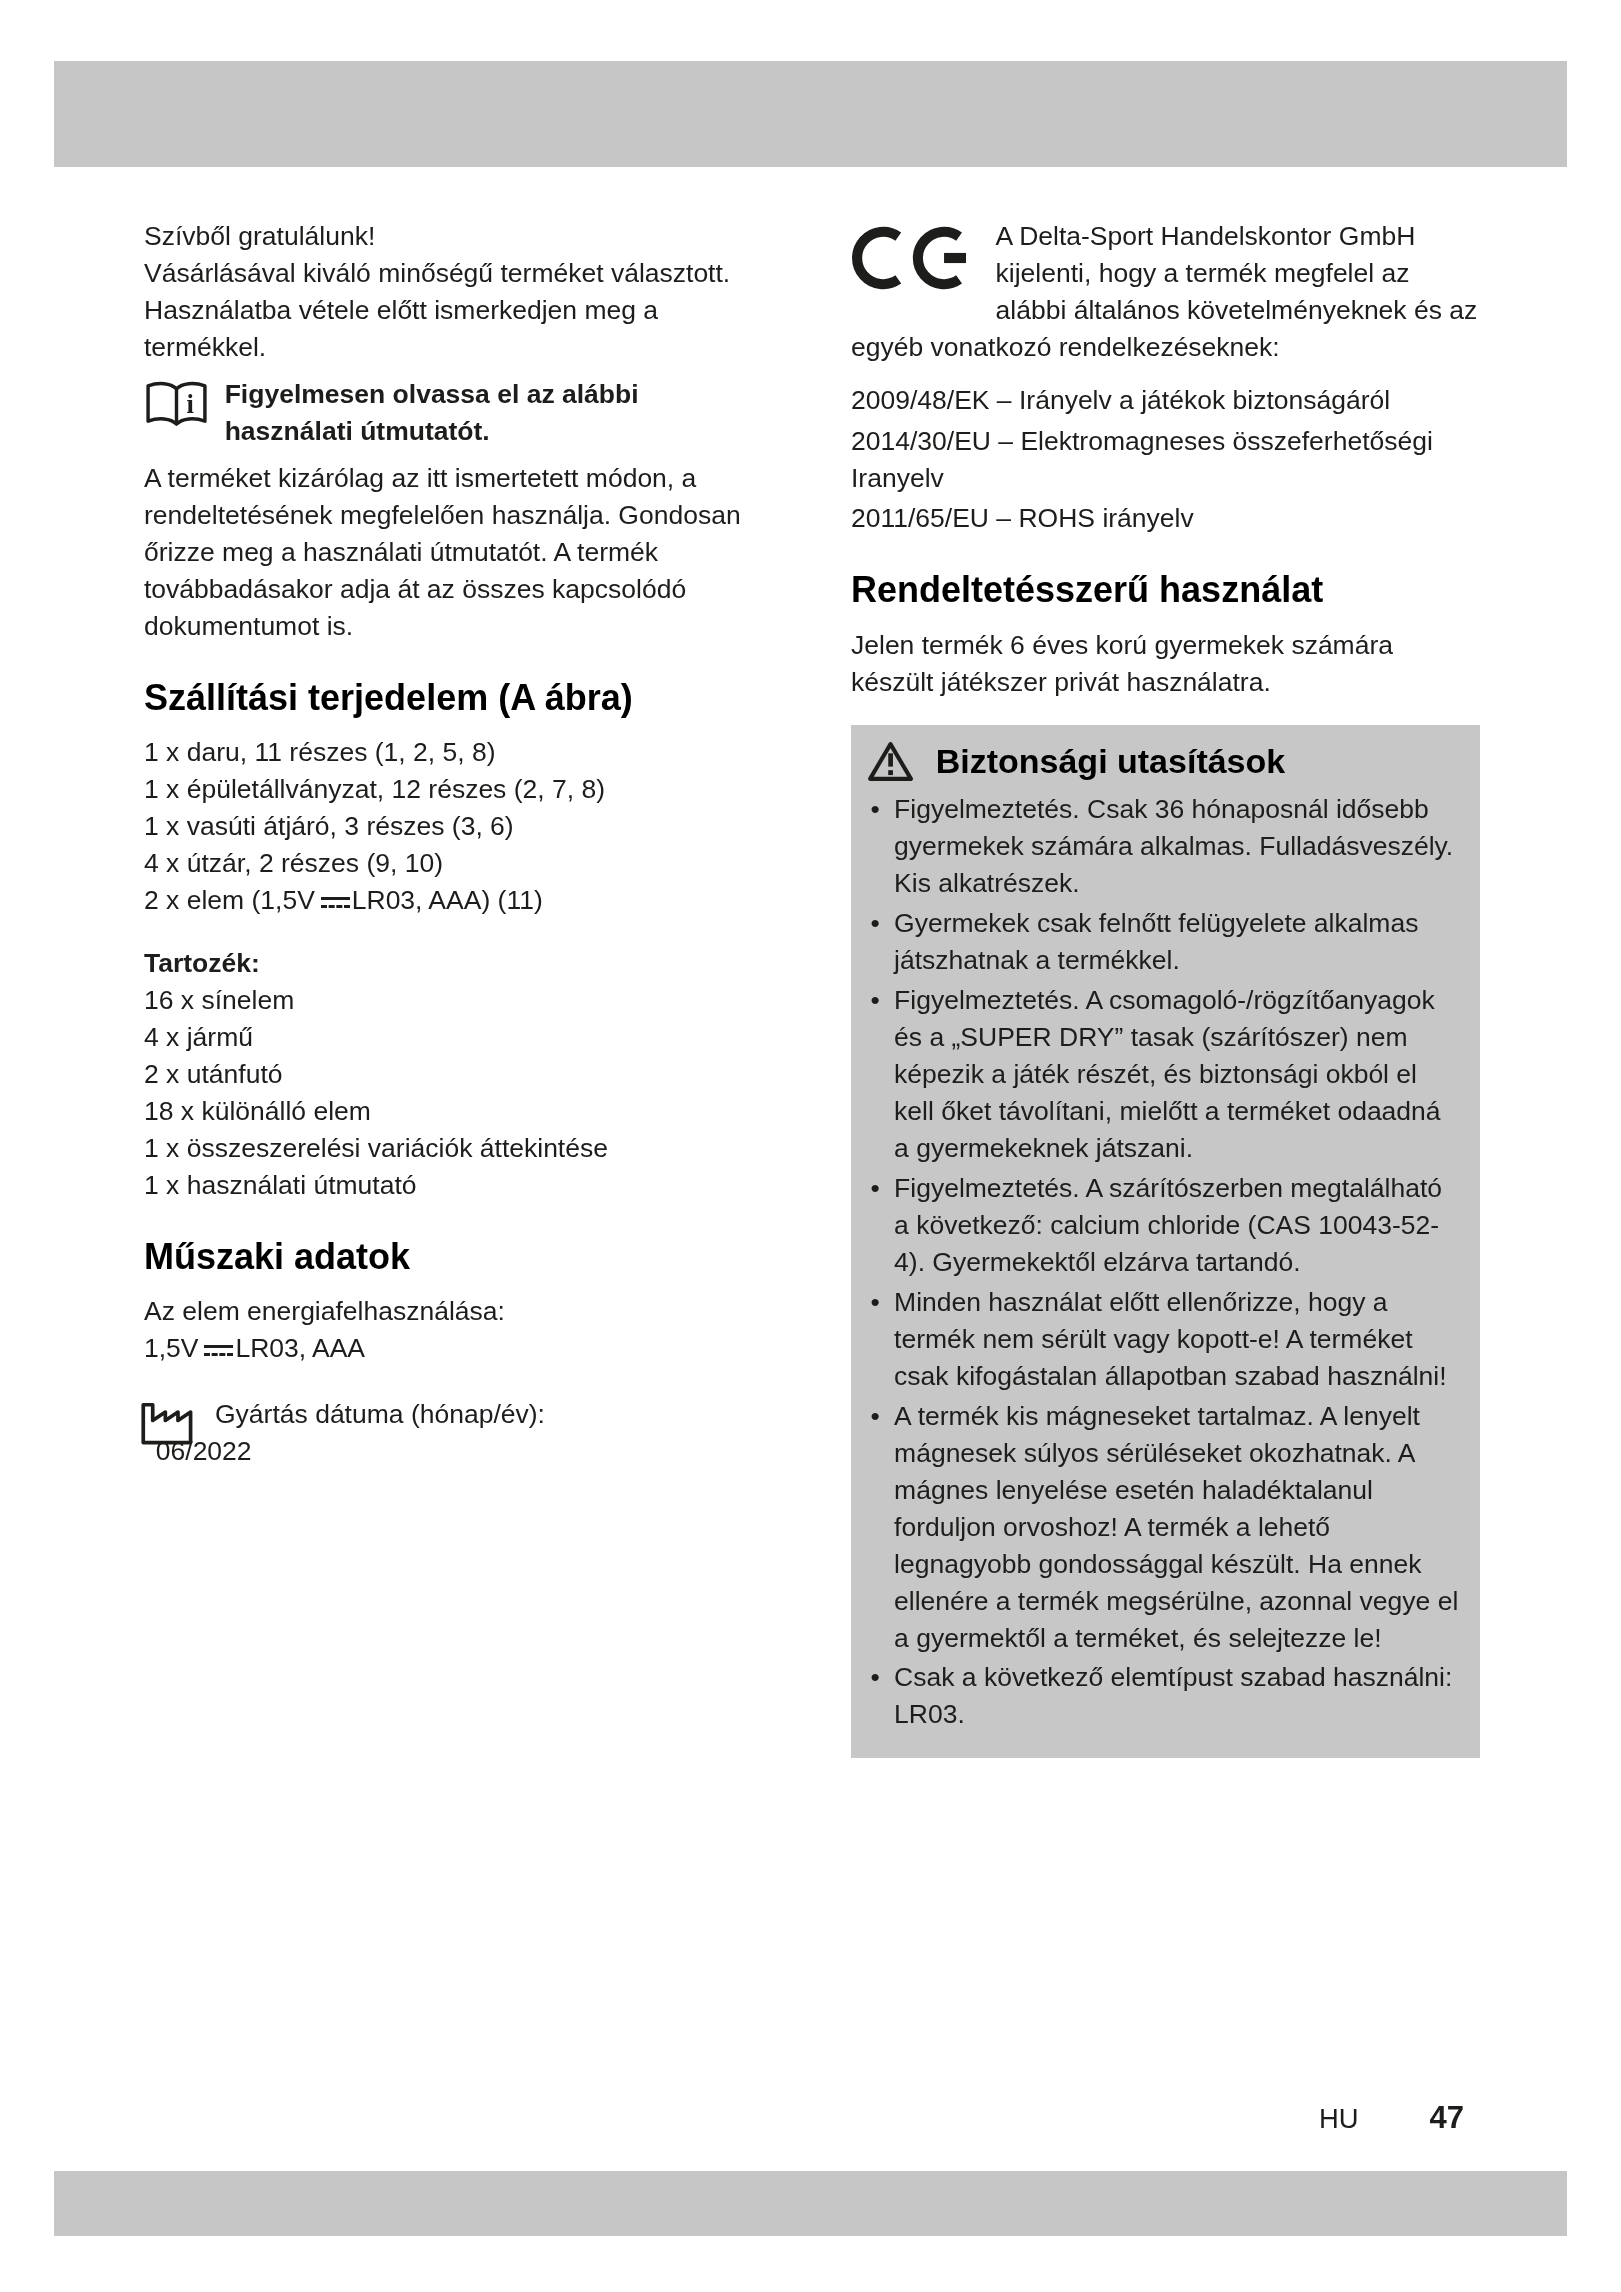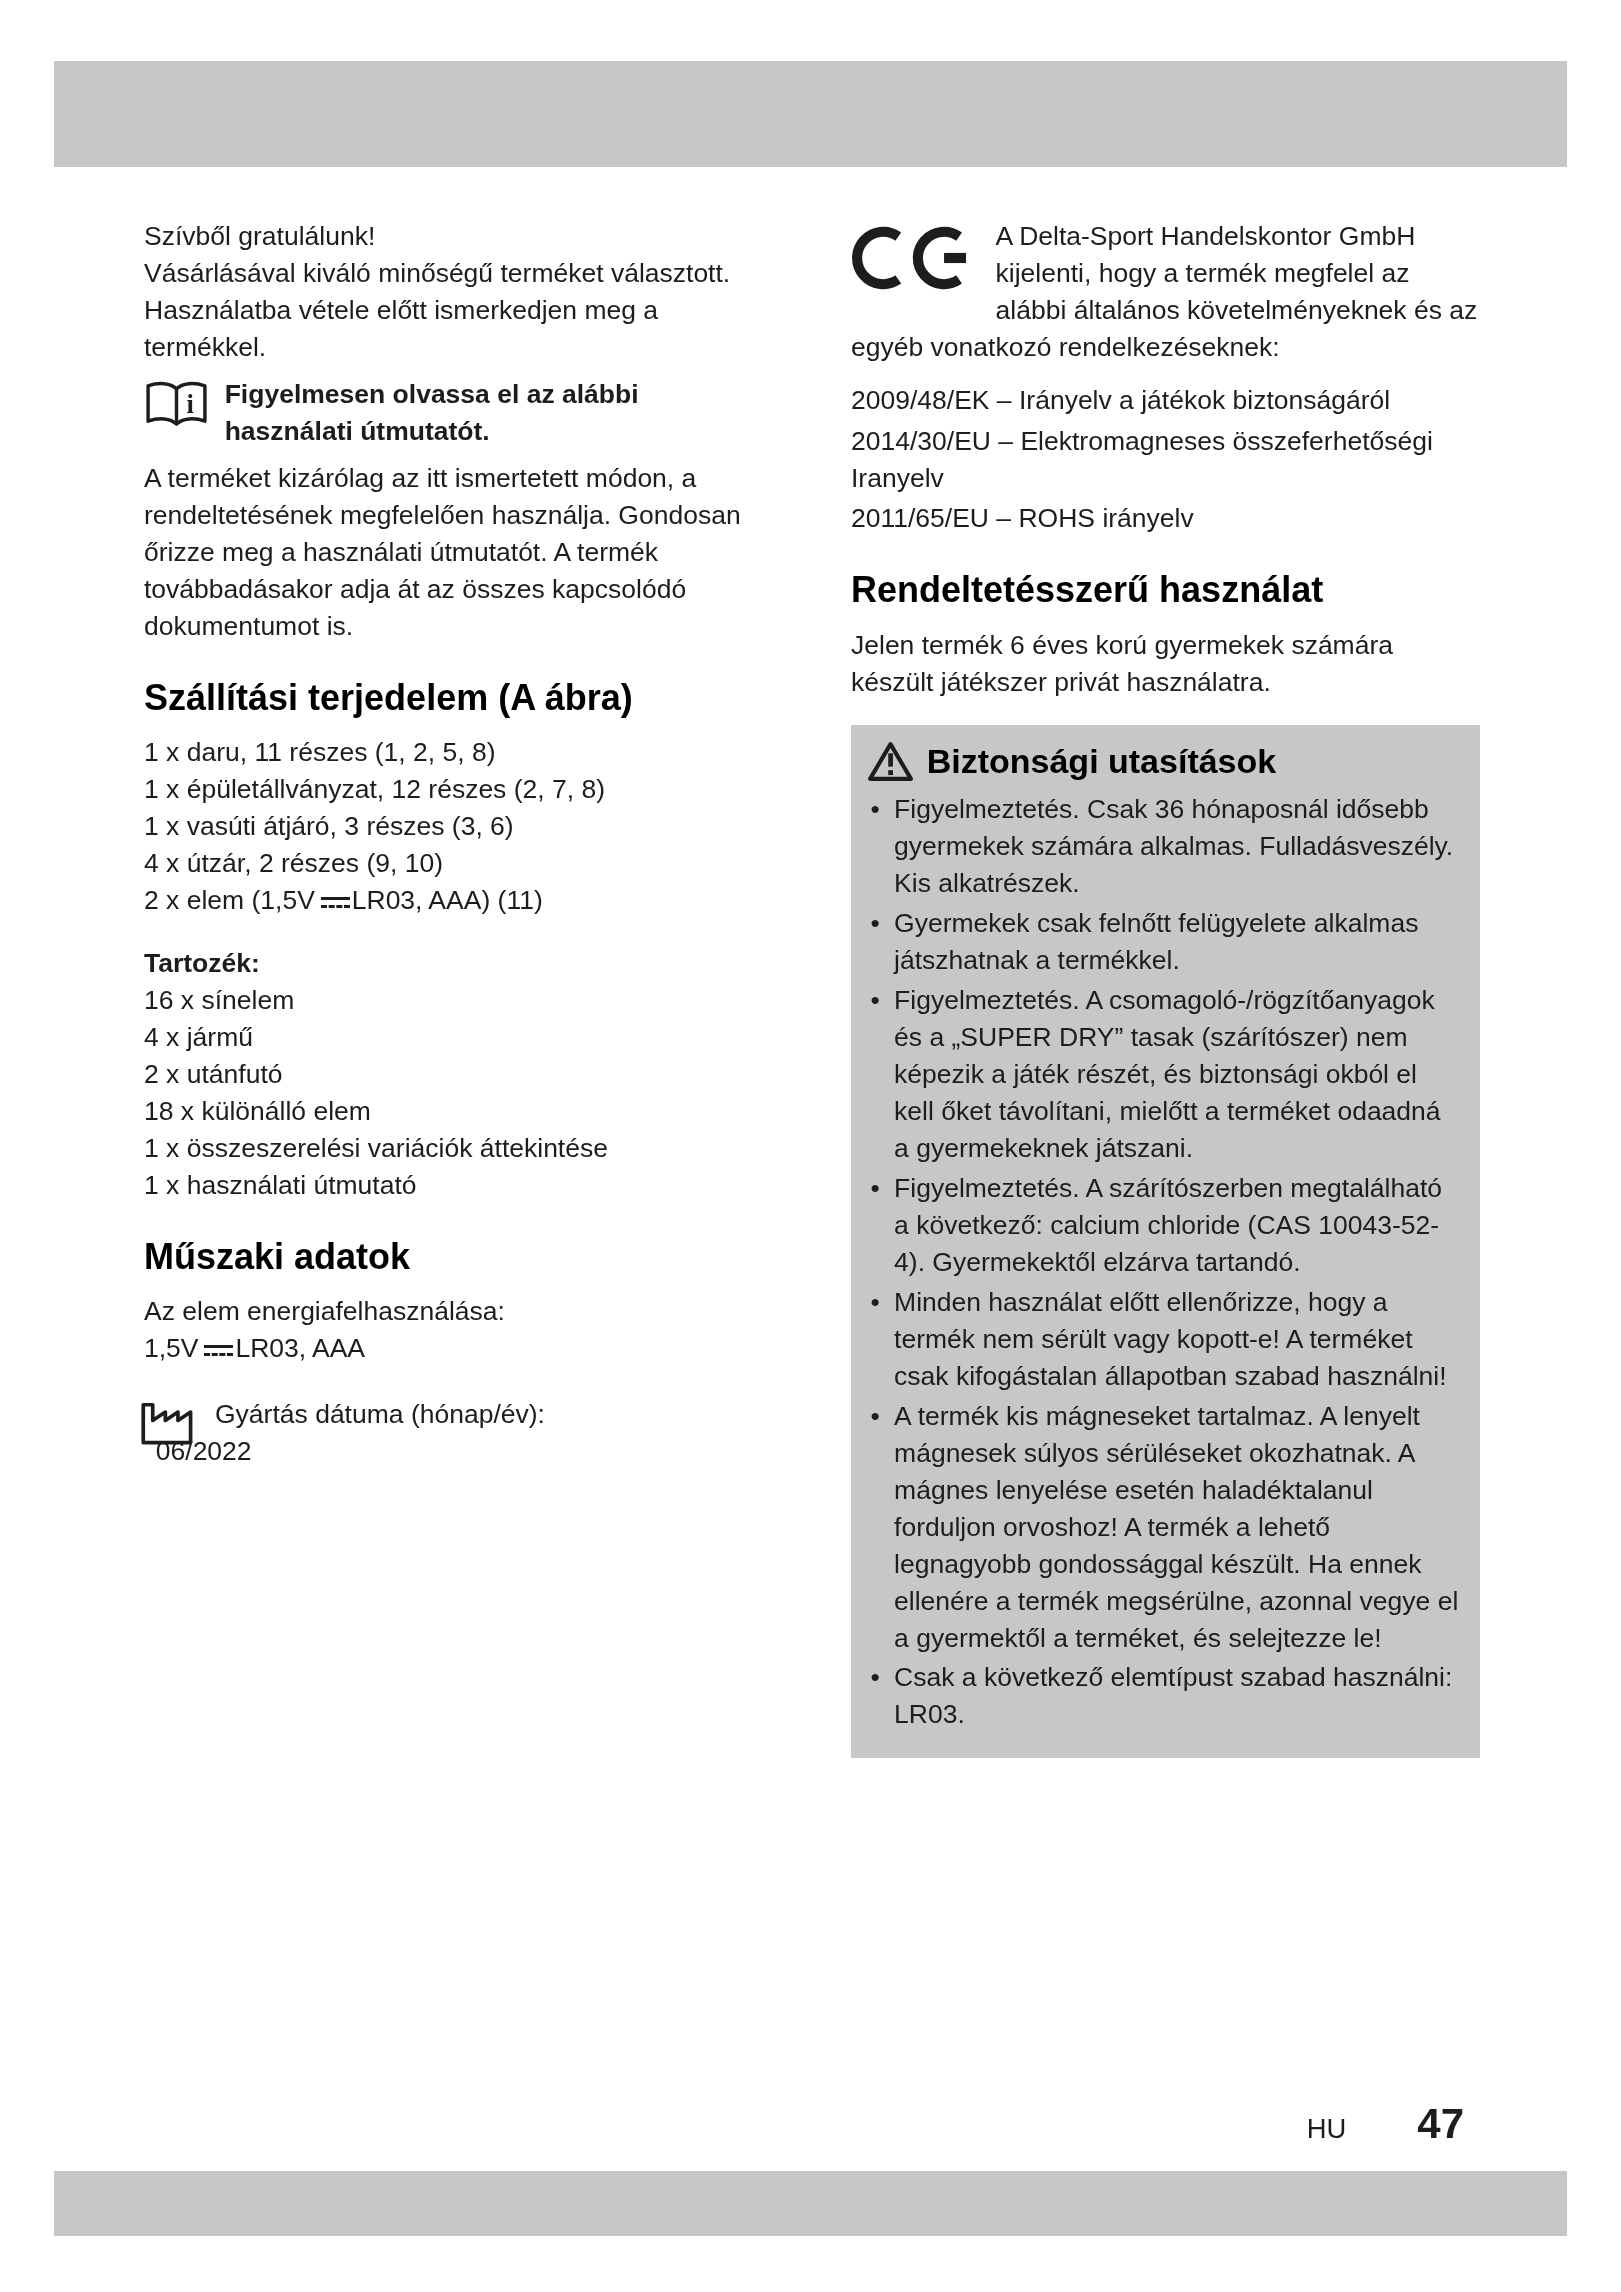--- a/index.html
+++ b/index.html
@@ -62,32 +62,32 @@
 
   .directives { margin-top:15.7px; }
   .directives .directive { margin-bottom:3.9px; }
 
   
   .safety-box {
     margin-top:23.5px;
     background:var(--box_gray, #c7c7c7);
     padding:15.7px 19.6px 21.6px 15.7px;
   }
-  .safety-head { display:flex; align-items:center; gap:13px; margin-bottom:7.8px; }
+  .safety-head { display:flex; align-items:center; gap:22px; margin-bottom:7.8px; }
   .safety-head h2 { font-size:34px; line-height:43px; font-weight:bold; color:#000; }
   .warn-icon { flex:none; display:flex; }
   .bullets .bullet { position:relative; padding-left:27.4px; margin-bottom:2.9px; }
   .bullets .bullet::before { content:"\2022"; position:absolute; left:3.9px; top:0; }
 
   .footer {
     position:absolute; top:2100px; right:157px;
     display:flex; align-items:baseline; gap:71px;
   }
   .footer .lang { font-size:27.4px; }
-  .footer .pnum { font-size:42px; font-weight:bold; }
+  .footer .pnum { font-size:31px; font-weight:bold; }
 </style>
 </head>
 <body>
 
 <div class="page">
 
   <div class="bar bar-top"></div>
 
   <div class="col col-left">
     <p class="body">Szívből gratulálunk!</p>

